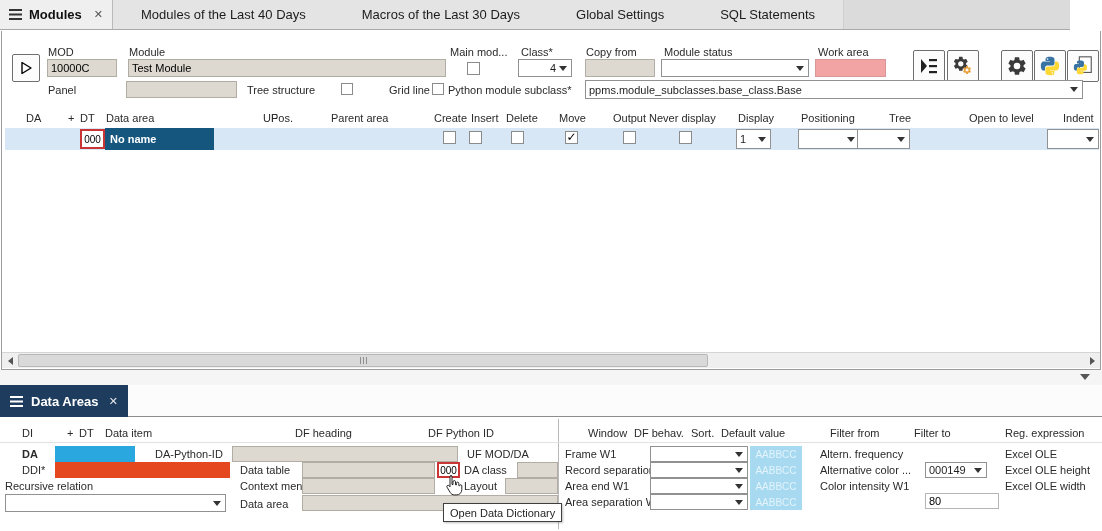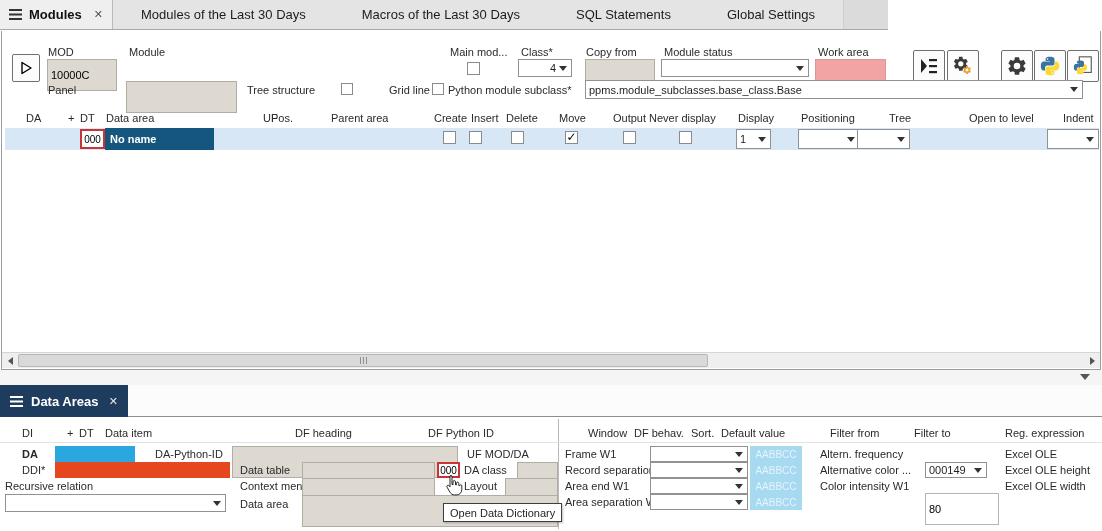--- a/index.html
+++ b/index.html
@@ -1,29 +1,29 @@
 <!DOCTYPE html>
 <html><head>
 <meta charset="utf-8">
 <style>
   * { margin:0; padding:0; box-sizing:border-box; }
   html,body { background:#ffffff; }
   body { font-family:"Liberation Sans","DejaVu Sans",sans-serif; font-size:11px; color:#1f1f1f; }
   .screen { position:relative; width:1102px; height:531px; background:#fff; overflow:hidden; }
 
   
-  .tabbar { position:absolute; left:0; top:0; width:888px; height:30px; background:#e4e4e4; border-bottom:1px solid #a9a9a9; display:flex; align-items:stretch; }
+  .tabbar { position:absolute; left:0; top:0; width:1070px; height:30px; background:#e4e4e4; border-bottom:1px solid #a9a9a9; display:flex; align-items:stretch; }
   .tab-active { display:flex; align-items:center; gap:7px; width:113px; padding:0 9px; background:#efefef; border-right:1px solid #b9b9b9; font-size:13px; font-weight:bold; color:#111; }
   .tab { display:flex; align-items:center; padding:0 28px; font-size:13px; color:#1c1c1c; }
   .tab-tail { flex:1; background:#dbdbdb; border-left:1px solid #cfcfcf; }
   .xclose { font-size:11px; color:#555; margin-left:auto; }
 
   
   .lbl { position:absolute; white-space:nowrap; color:#2a2a2a; line-height:12px; }
-  .fld { position:absolute; background:#ddd9d1; border:1px solid #b1ada5; padding:15px 3px; color:#000; display:flex; align-items:center; overflow:hidden; white-space:nowrap; }
+  .fld { position:absolute; background:#ddd9d1; border:1px solid #b1ada5; padding:7px 3px; color:#000; display:flex; align-items:center; overflow:hidden; white-space:nowrap; }
   .fld.white { background:#fff; border:1px solid #b5b5b5; }
   .sel { position:absolute; background:#fff; border:1px solid #919191; display:flex; align-items:center; padding-left:3px; overflow:hidden; }
   .sel .val { flex:1; white-space:nowrap; overflow:hidden; }
   .dd { width:0; height:0; border-left:4px solid transparent; border-right:4px solid transparent; border-top:5px solid #333; margin:0 4px 0 3px; flex:none; }
   .cbx { position:absolute; width:13px; height:13px; background:#fff; border:1px solid #8b8b8b; text-align:center; line-height:11px; font-size:12px; color:#000; }
   .cbx.checked::before { content:"✓"; font-weight:bold; }
   .btn { position:absolute; background:#fcfcfc; border:1px solid #6f6f6f; border-radius:2px; display:flex; align-items:center; justify-content:center; }
   .redbox { position:absolute; background:#fff; border:2px solid #c93434; color:#000; font-size:10px; display:flex; align-items:center; justify-content:center; }
 
   
@@ -64,44 +64,45 @@
   <div class="tabbar">
     <div class="tab-active">
       <svg width="13" height="11" viewBox="0 0 13 11" fill="#333">
           <rect width="13" height="2"></rect>
           <rect y="4.5" width="13" height="2"></rect>
           <rect y="9" width="13" height="2"></rect>
         </svg>
       <span>Modules</span>
       <span class="xclose">✕</span>
     </div>
-    <div class="tab">Modules of the Last 30 Days</div>
+    <div class="tab">Modules of the Last 40 Days</div>
     <div class="tab">Macros of the Last 30 Days</div>
+    <div class="tab">Global Settings</div>
     <div class="tab">SQL Statements</div>
-    <div class="tab">Global Settings</div>
     <div class="tab-tail"></div>
   </div>
 
   <div class="main-panel">
 
     <div class="btn" style="left:10px;top:23px;width:28px;height:28px;">
       <svg width="16" height="16" viewBox="0 0 16 16">
           <path d="M4 2.5 L13 8 L4 13.5 Z" fill="none" stroke="#000" stroke-width="1.4" stroke-linejoin="round"></path>
         </svg>
     </div>
 
     <span class="lbl" style="left:46px;top:15px;">MOD</span>
     <span class="lbl" style="left:127px;top:15px;">Module</span>
     <span class="lbl" style="left:448px;top:15px;">Main mod...</span>
     <span class="lbl" style="left:519px;top:15px;">Class*</span>
     <span class="lbl" style="left:584px;top:15px;">Copy from</span>
     <span class="lbl" style="left:662px;top:15px;">Module status</span>
     <span class="lbl" style="left:816px;top:15px;">Work area</span>
 
     <div class="fld" style="left:45px;top:28px;width:70px;height:18px;">10000C</div>
+    <div class="fld" style="left:126px;top:28px;width:318px;height:18px;">Test Module</div>
     <div class="cbx" style="left:465px;top:31px;"></div>
     <div class="sel" style="left:516px;top:28px;width:54px;height:18px;">
       <span class="val" style="text-align:right;">4</span>
       <span class="dd"></span>
     </div>
     <div class="fld" style="left:583px;top:28px;width:70px;height:18px;"></div>
     <div class="sel" style="left:659px;top:28px;width:148px;height:18px;">
       <span class="val"></span>
       <span class="dd"></span>
     </div>

